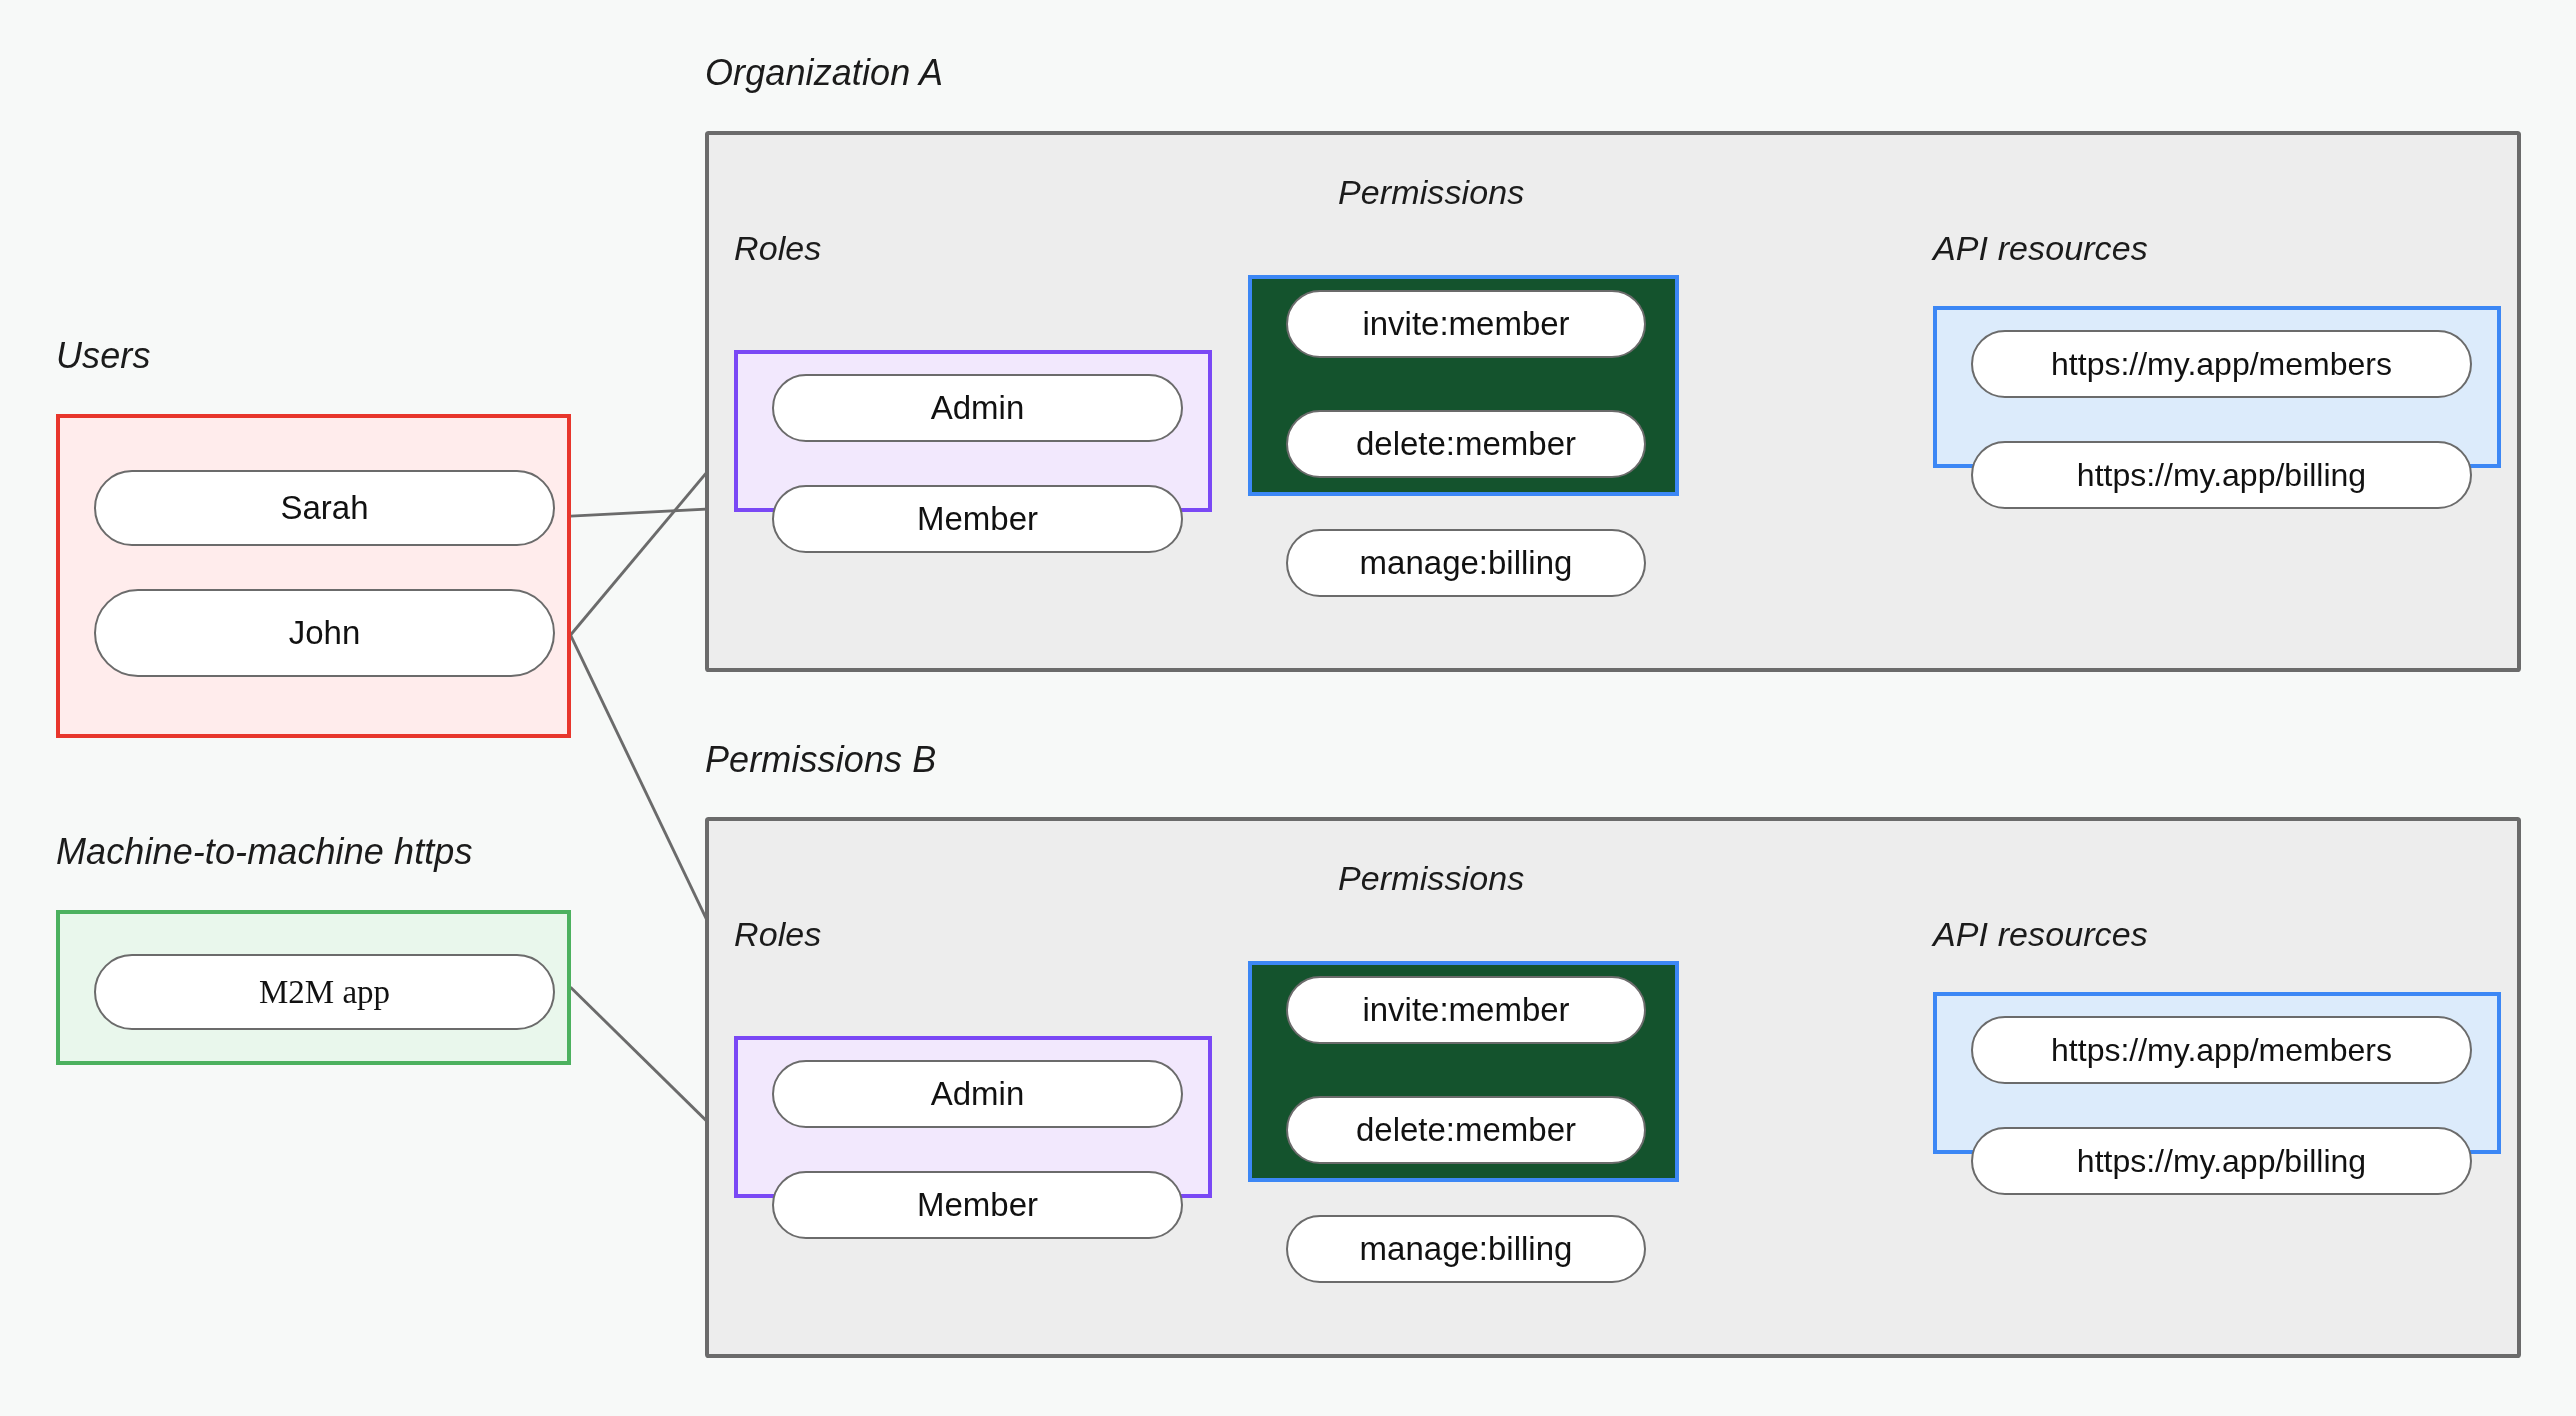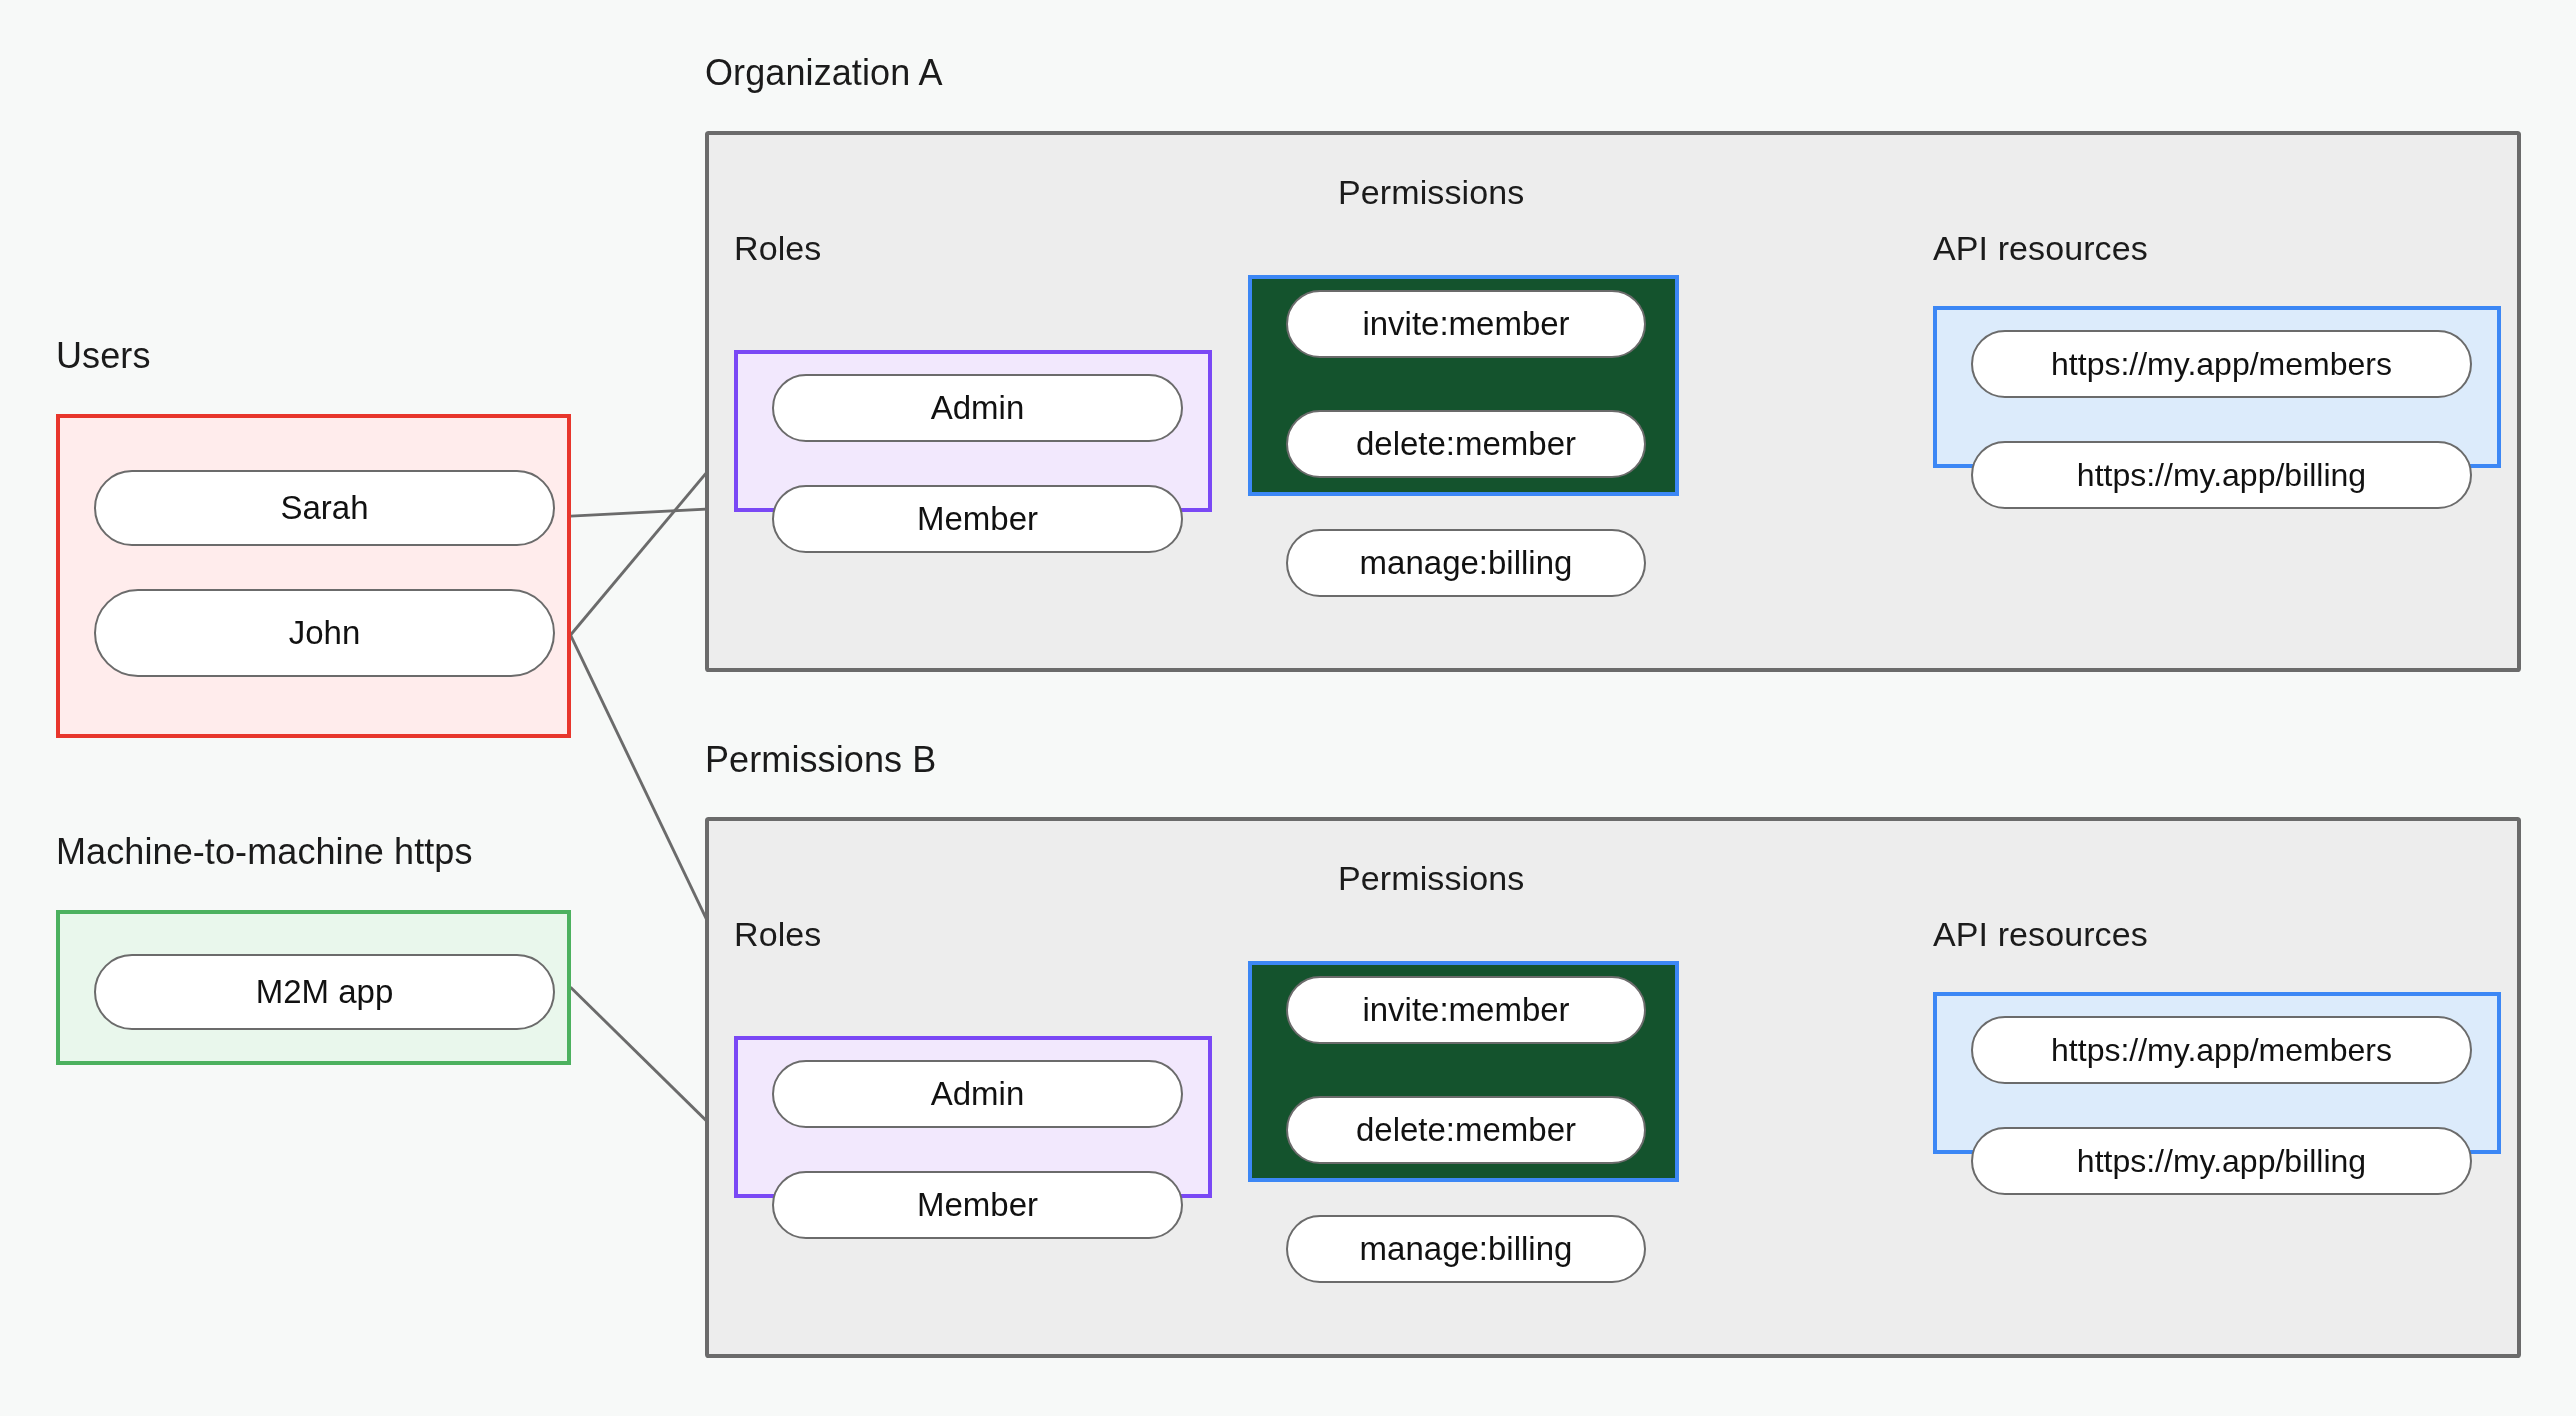--- a/index.html
+++ b/index.html
@@ -16,20 +16,21 @@
   .edge{stroke:#6b6b6b;stroke-width:3.2;fill:none;}
   .node-dot{fill:#6b6b6b;}
 
   
   .caption{
     position:absolute;
     font-size:36px;
     color:#1b1b1b;
     letter-spacing:0.1px;
     white-space:nowrap;
+    font-style:italic;
   }
 
   
   .box{position:absolute;box-sizing:border-box;}
   .box-users{background:#ffecec;border:4.5px solid #e8362c;}
   .box-m2m{background:#e9f7ec;border:4.5px solid #4cb15f;}
   .box-org{background:#ededed;border:4.5px solid #6b6b6b;border-radius:3.6px;}
   .box-roles{background:#f2e8fd;border:4.5px solid #7a48f5;margin-top:44px;}
   .box-perms{background:#14532d;border:4.5px solid #3c87f5;}
   .box-apis{background:#dcebfb;border:4.5px solid #3c87f5;}
@@ -98,21 +99,21 @@
   <div class="caption" style="left:56px;top:335px;text-align:right;">Users</div>
 
   <div class="box box-users" style="left:56px;top:414px;width:515px;height:324px;">
     <div class="pill" style="left:34px;top:52px;width:461px;height:76px;">Sarah</div>
     <div class="pill" style="left:34px;top:171px;width:461px;height:88px;">John</div>
   </div>
 
   <div class="caption" style="left:56px;top:831px;">Machine-to-machine https</div>
 
   <div class="box box-m2m" style="left:56px;top:910px;width:515px;height:155px;">
-    <div class="pill" style="left:34px;top:40px;width:461px;height:76px;">M2M app</div>
+    <div class="pill" style="left:34px;top:40px;width:461px;height:76px;font-family:Liberation Serif, serif;">M2M app</div>
   </div>
 
   <div class="caption" style="left:705px;top:52px;">Organization A</div>
 
   <div class="box box-org" style="left:705px;top:131px;width:1816px;height:541px;">
 
     <div class="caption" style="left:25px;top:94px;font-size:34px;">Roles</div>
     <div class="box box-roles" style="left:25px;top:171px;width:478px;height:162px;">
       <div class="pill" style="left:34px;top:20px;width:411px;height:68px;">Admin</div>
       <div class="pill" style="left:34px;top:131px;width:411px;height:68px;">Member</div>

